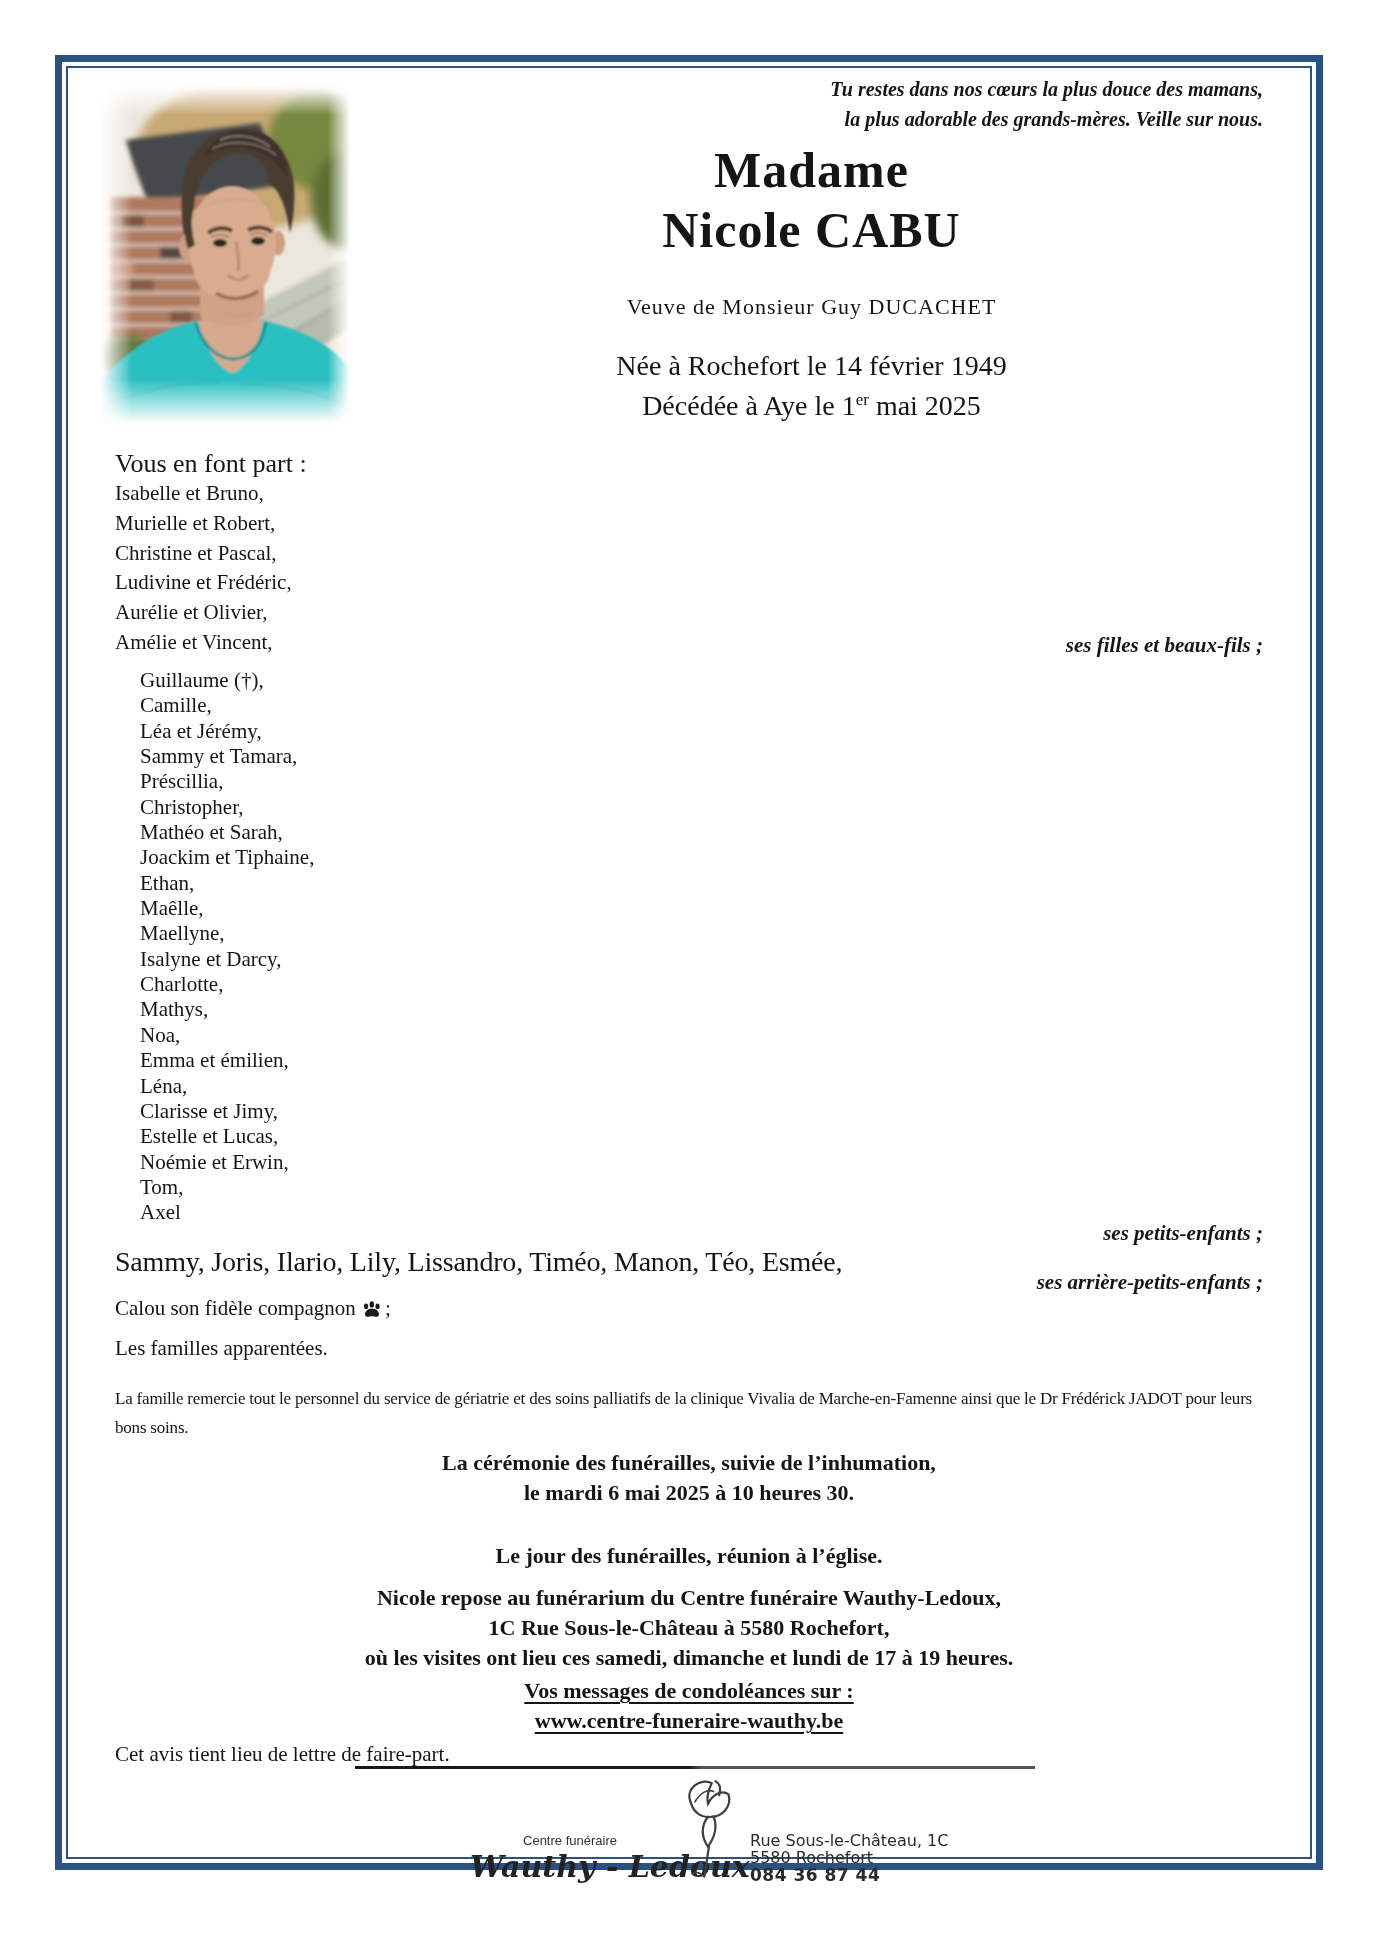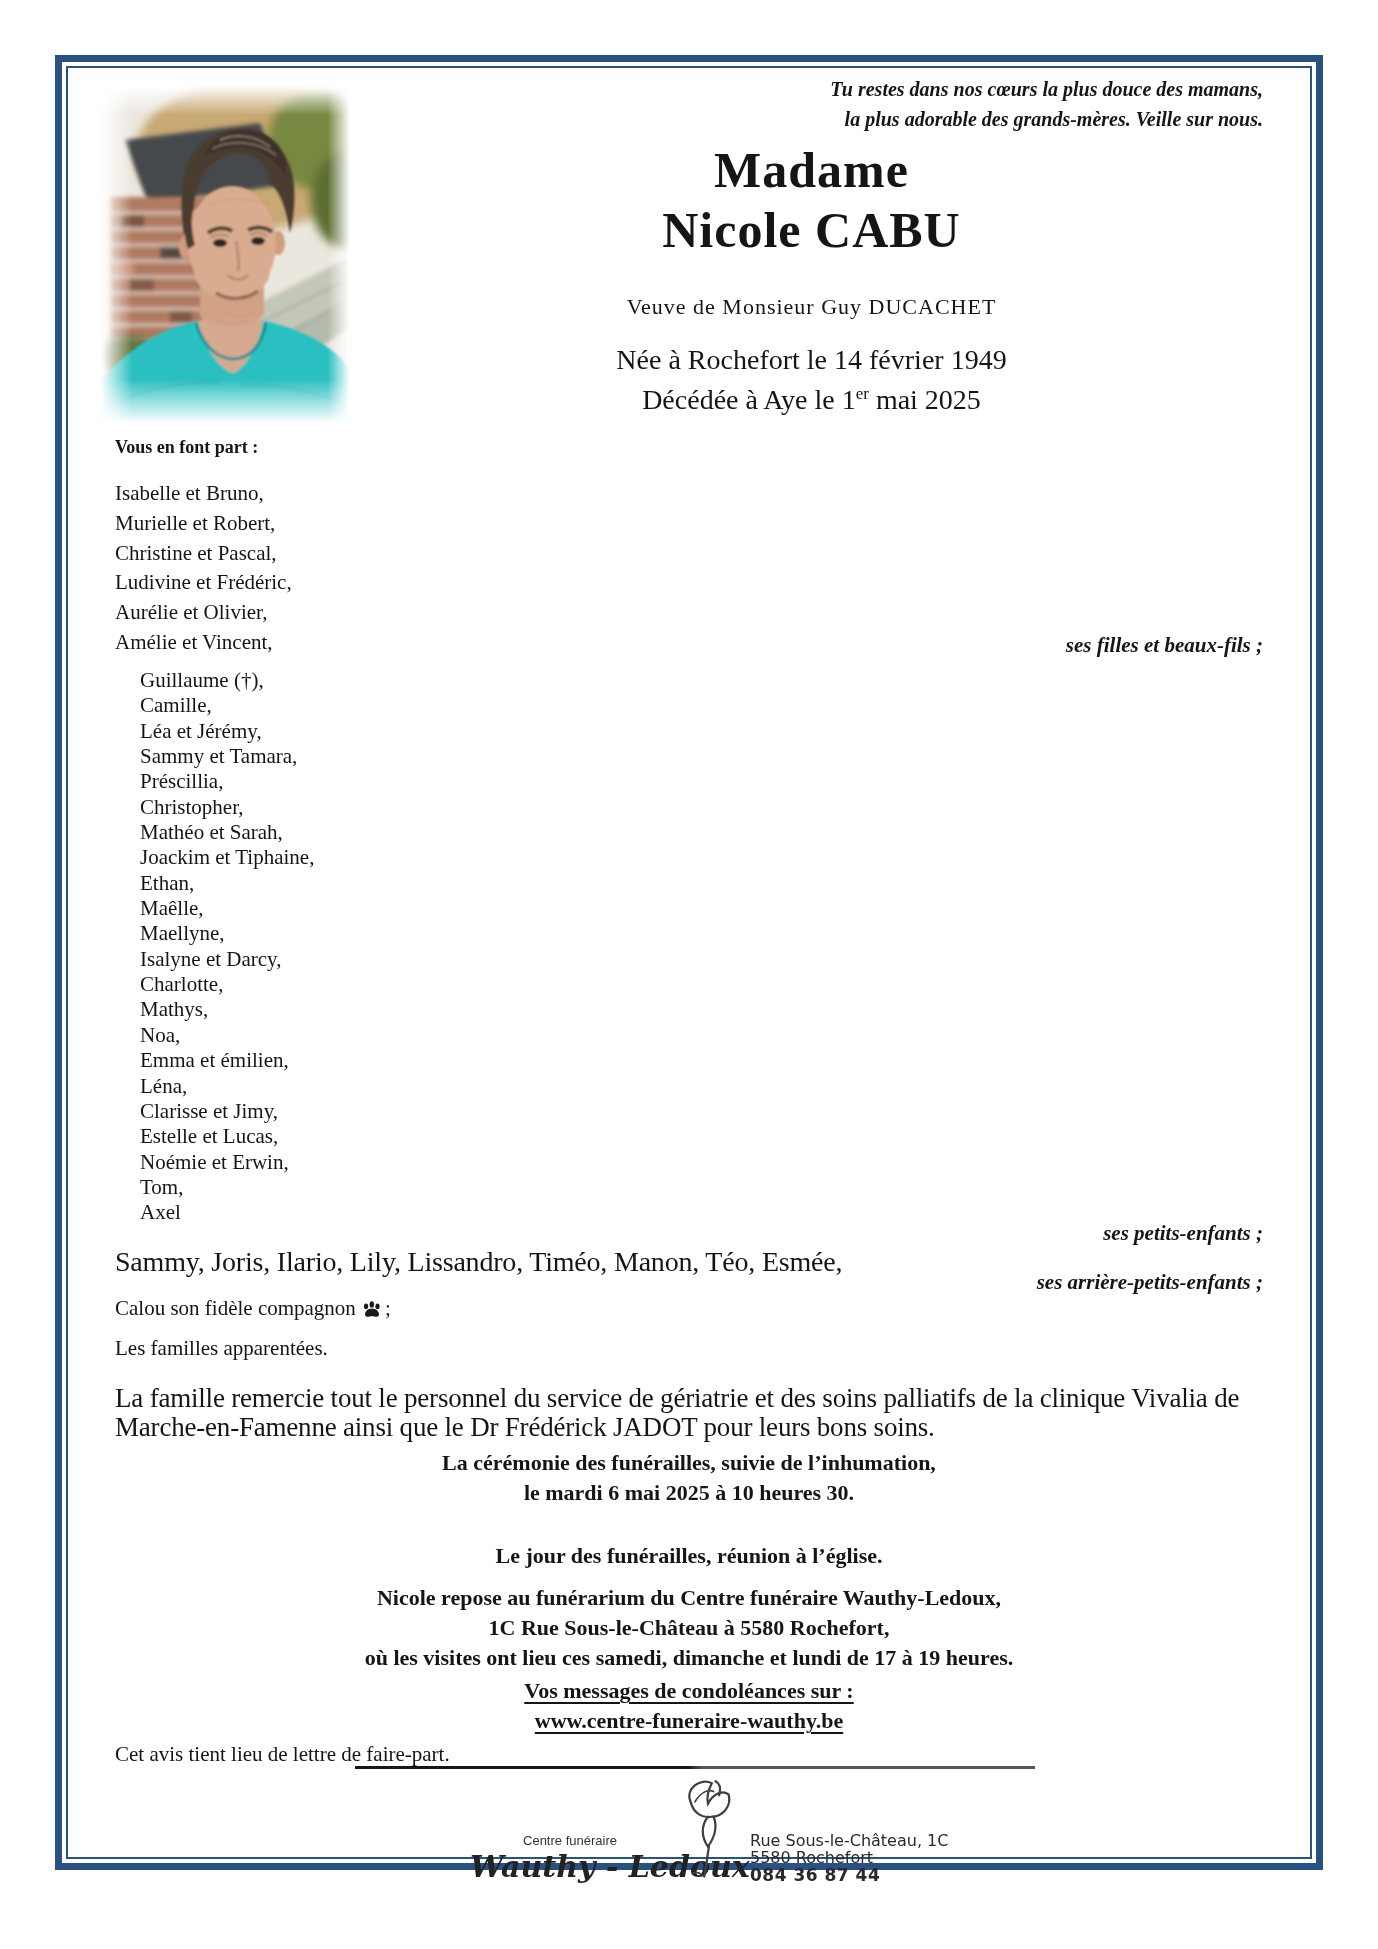--- a/index.html
+++ b/index.html
@@ -30,45 +30,45 @@
   .quote{
     position:absolute;left:400px;right:115px;top:74px;
     text-align:right;font-style:italic;font-weight:bold;
     font-size:20px;line-height:30px;
   }
 
   .titles{position:absolute;left:360px;right:115px;top:140px;text-align:center;}
   .title-big{font-size:50px;font-weight:bold;line-height:60px;letter-spacing:1px;}
   .title-sub{font-size:22px;line-height:44px;margin-top:25px;letter-spacing:1px;}
   .title-date{font-size:28px;line-height:34px;}
-  .title-date.first{margin-top:14px;}
+  .title-date.first{margin-top:20px;}
   .title-date sup{font-size:17px;}
 
-  .intro{position:absolute;left:115px;top:437px;font-size:18px;font-weight:bold;}
+  .intro{position:absolute;left:115px;top:449px;font-size:26px;}
   .name-list{position:absolute;left:115px;font-size:21px;}
   .g1{top:479px;}
   .g1 .line{line-height:29.8px;}
   .g2{top:668px;margin-left:25px;}
   .g2 .line{line-height:25.35px;}
 
   .side-label{
     position:absolute;right:115px;
     font-weight:bold;font-style:italic;font-size:21px;
   }
   .l1{top:633px;}
   .l2{top:1221px;}
   .l3{top:1270px;}
 
   .ggc-line{position:absolute;left:115px;top:1246px;font-size:28px;letter-spacing:-0.2px;}
   .companion{position:absolute;left:115px;top:1296px;font-size:21px;}
   .companion .paw{vertical-align:-3px;margin:0 3px 0 6px;}
   .families{position:absolute;left:115px;top:1336px;font-size:21px;}
   .thanks{
     position:absolute;left:115px;top:1384px;width:1145px;
-    font-size:27px;line-height:29px;letter-spacing:-0.2px;
+    font-size:17px;line-height:29px;letter-spacing:-0.2px;
   }
 
   .cer{position:absolute;left:115px;width:1148px;text-align:center;font-weight:bold;font-size:22px;line-height:30px;}
   .cer1{top:1448px;}
   .meeting{top:1541px;}
   .repose{top:1583px;}
   .cond{top:1676px;}
   .cond div{text-decoration:underline;text-decoration-thickness:2px;text-underline-offset:4px;}
 
   .notice{position:absolute;left:115px;top:1742px;font-size:21px;}

